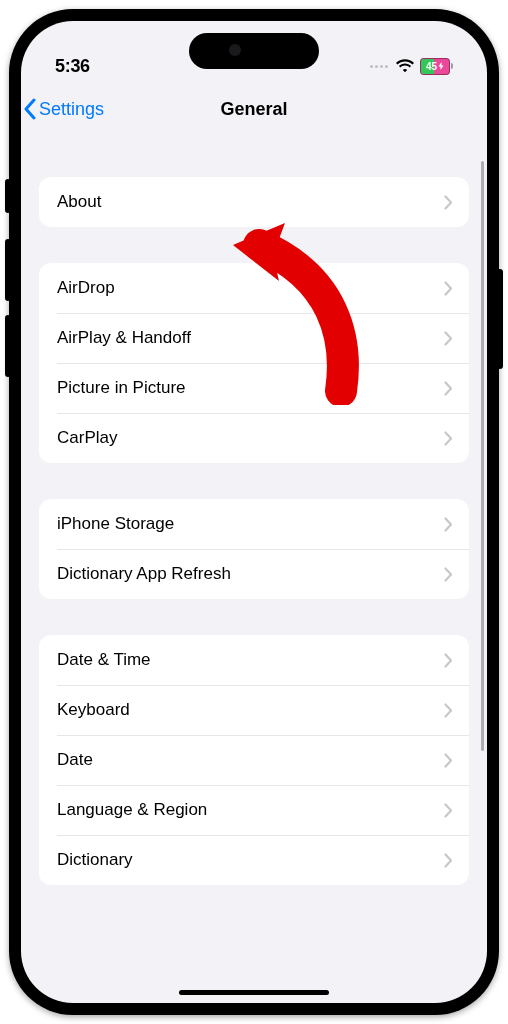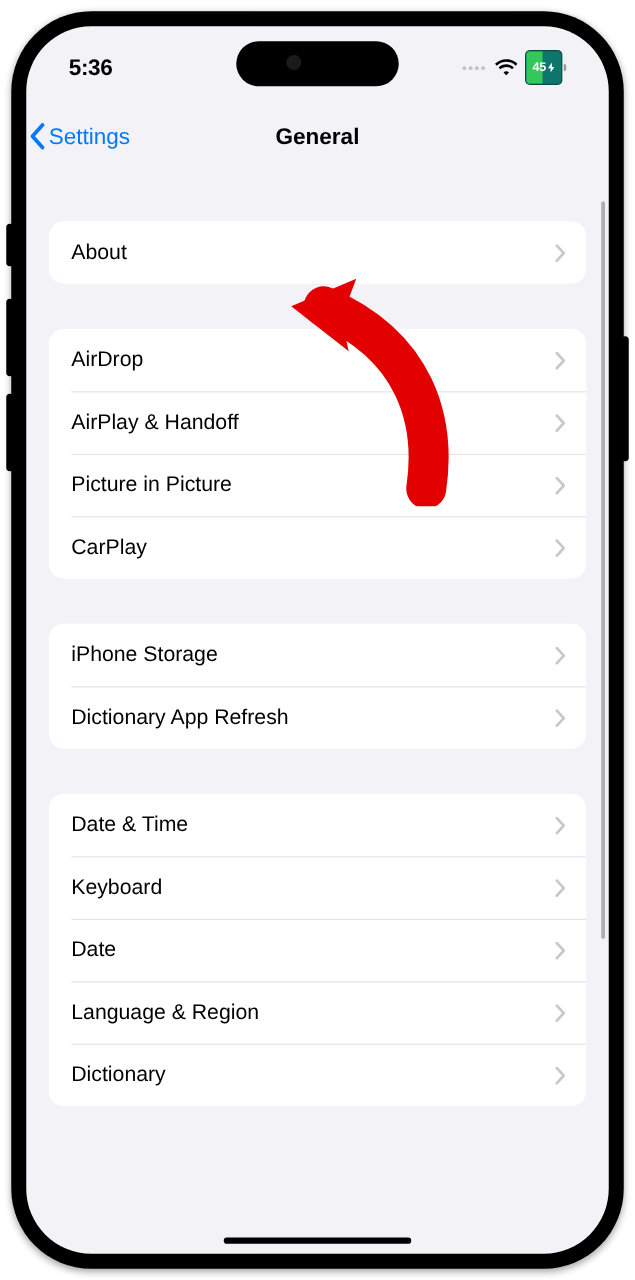--- a/index.html
+++ b/index.html
@@ -54,21 +54,21 @@
       position: absolute;
       top: 11px;
       left: 40px;
       width: 12px;
       height: 12px;
       background: #1a1a1c;
       border-radius: 50%;
     }
     .status-bar {
       position: absolute;
-      top: 0; left: 0; right: 0;
+      top: 12px; left: 0; right: 0;
       height: 58px;
       display: flex;
       justify-content: space-between;
       align-items: center;
       padding: 0 34px;
       z-index: 40;
     }
     .status-time {
       font-size: 18px;
       font-weight: 700;
@@ -92,25 +92,25 @@
       width: 3px; height: 3px;
       background: #c0c0c5;
       border-radius: 50%;
     }
     .wifi-icon { width: 18px; height: 14px; }
     .battery {
       display: flex;
       align-items: center;
     }
     .battery-body {
-      width: 30px; height: 28px;
+      width: 30px; height: 17px;
       border: 1.5px solid rgba(0,0,0,0.35);
       border-radius: 4px;
       position: relative;
-      background: #0f766e;
+      background: #ec4899;
       overflow: hidden;
     }
     .battery-fill {
       position: absolute;
       top: 0; left: 0;
       height: 100%;
       width: 48%;
       background: #34c759;
       display: flex;
       align-items: center;

